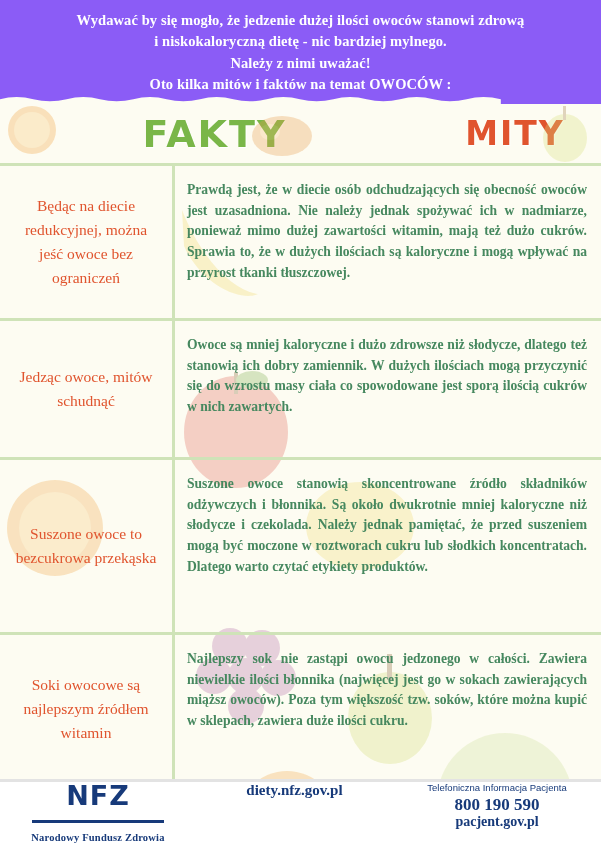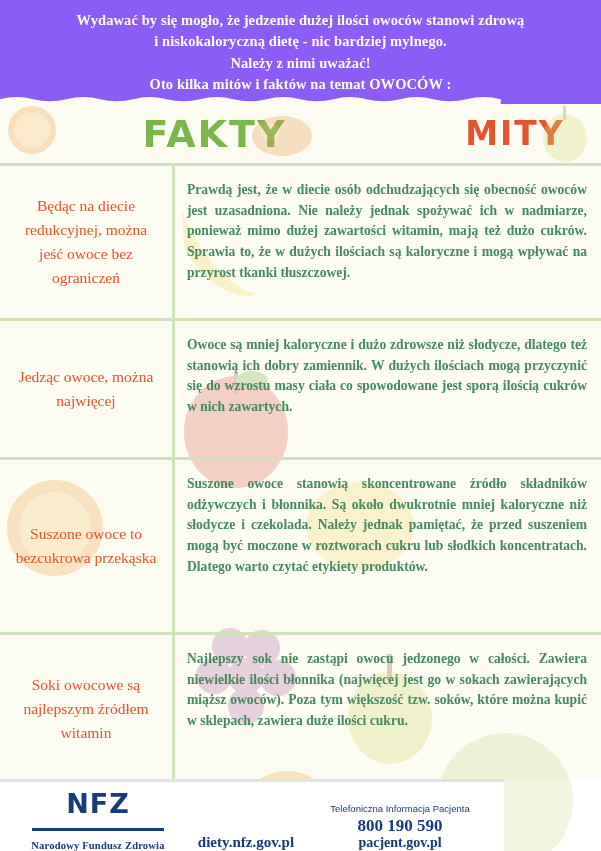--- a/index.html
+++ b/index.html
@@ -114,26 +114,26 @@
     opacity: .30;
     pointer-events: none;
     z-index: 0;
   }
   .cell-myth span, .cell-fact p { position: relative; z-index: 2; }
 
   
   .footer {
     position: absolute;
     left: 0; bottom: 0;
-    width: 504px;
+    width: 601px;
     height: 72px;
     background: #ffffff;
     border-top: 3px solid #e3e3e3;
     display: flex;
-    align-items: flex-end;
+    align-items: flex-start;
   }
   .footer-logo {
     width: 196px;
     text-align: center;
     color: #173a7a;
   }
   .footer-logo .nfz {
     font-family: "DejaVu Sans", sans-serif;
     font-weight: bold;
     font-size: 27px;
@@ -256,21 +256,21 @@
     <div class="cell-myth">
       <span>Będąc na diecie redukcyjnej, można jeść owoce bez ograniczeń</span>
     </div>
     <div class="cell-fact">
       <p>Prawdą jest, że w diecie osób odchudzających się obecność owoców jest uzasadniona. Nie należy jednak spożywać ich w nadmiarze, ponieważ mimo dużej zawartości witamin, mają też dużo cukrów. Sprawia to, że w dużych ilościach są kaloryczne i mogą wpływać na przyrost tkanki tłuszczowej.</p>
     </div>
   </div>
 
   <div class="row row-2">
     <div class="cell-myth">
-      <span>Jedząc owoce, można najwięcej</span>
+      <span>Jedząc owoce, mitów schudnąć</span>
     </div>
     <div class="cell-fact">
       <p>Owoce są mniej kaloryczne i dużo zdrowsze niż słodycze, dlatego też stanowią ich dobry zamiennik. W dużych ilościach mogą przyczynić się do wzrostu masy ciała co spowodowane jest sporą ilością cukrów w nich zawartych.</p>
     </div>
   </div>
 
   <div class="row row-3">
     <div class="cell-myth">
       <span>Suszone owoce to bezcukrowa przekąska</span>
     </div>

